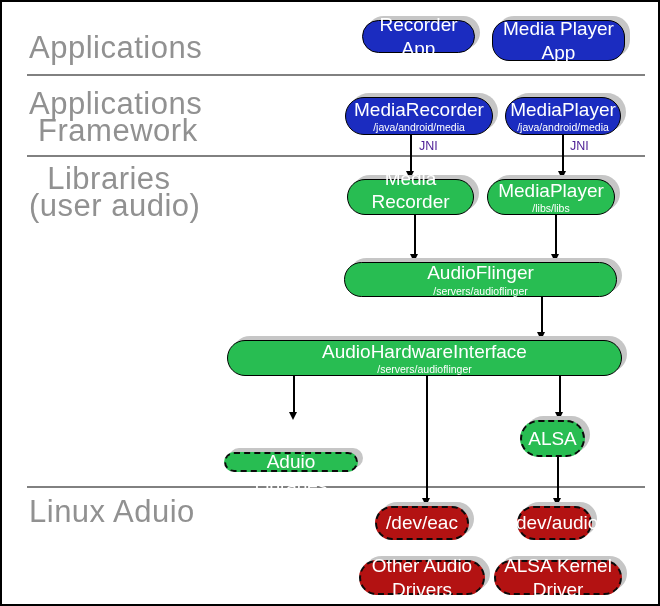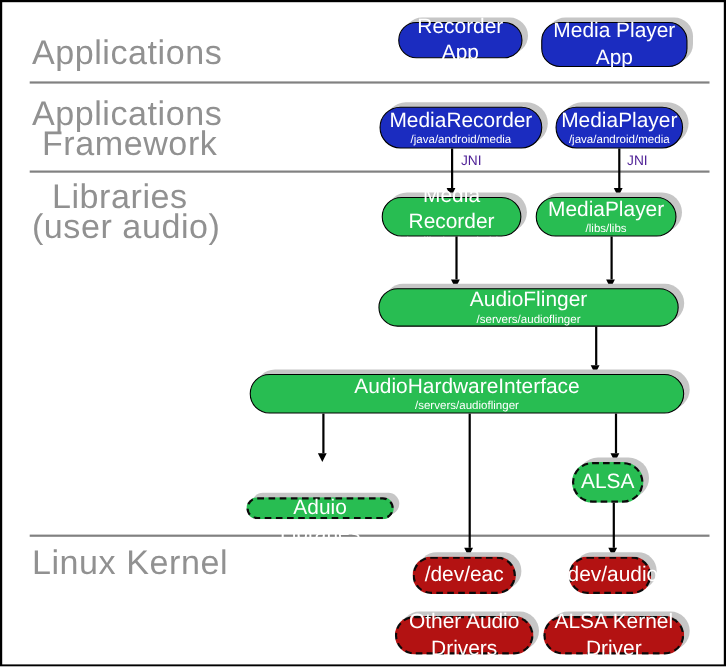--- a/index.html
+++ b/index.html
@@ -43,21 +43,21 @@
 
 <div class="canvas">
 
   <div class="divider" style="left:25px;top:72px;width:618px;"></div>
   <div class="divider" style="left:25px;top:153px;width:618px;"></div>
   <div class="divider" style="left:25px;top:484px;width:618px;"></div>
 
   <div class="sec-label" style="left:27px;top:32px;">Applications</div>
   <div class="sec-label" style="left:27px;top:88px;"><span>Applications</span><br><span> Framework</span></div>
   <div class="sec-label" style="left:27px;top:163px;"><span>  Libraries</span><br><span>(user audio)</span></div>
-  <div class="sec-label" style="left:27px;top:496px;">Linux Kernel</div>
+  <div class="sec-label" style="left:27px;top:496px;">Linux Aduio</div>
 
   <div class="node blue" style="left:360px;top:18px;width:113px;height:33px;border-radius:17px;">
     <div class="title">Recorder App</div>
   </div>
   <div class="node blue" style="left:490px;top:18px;width:133px;height:41px;border-radius:17px;">
     <div class="title">Media Player App</div>
   </div>
 
   <div class="node blue" style="left:343px;top:95px;width:148px;height:38px;">
     <div class="title">MediaRecorder</div>

